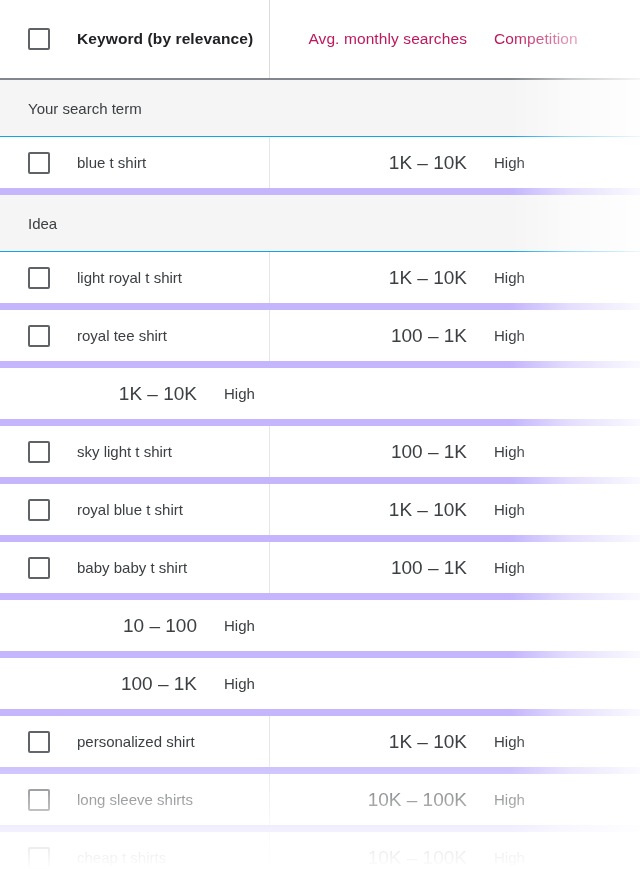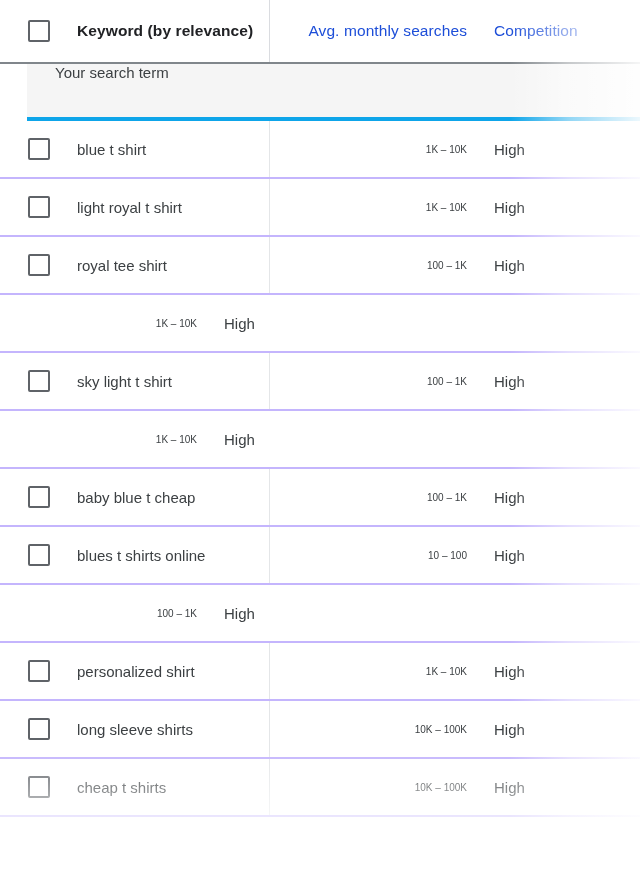--- a/index.html
+++ b/index.html
@@ -19,21 +19,21 @@
     width: 640px;
     height: 869px;
     background: #ffffff;
     box-sizing: border-box;
     overflow: hidden;
   }
 
   
   .kw-header {
     position: relative;
-    height: 64px;
+    height: 80px;
     background: #ffffff;
     border-bottom: 2px solid #80868b;
     box-sizing: border-box;
     display: flex;
     align-items: center;
   }
 
   .col-keyword {
     position: relative;
     width: 270px;
@@ -71,21 +71,21 @@
     bottom: 0;
     width: 1px;
     background: #e4e6e8;
   }
   .vdiv.a { left: 269px; }
 
   .kw-header .vdiv { background: #dadce0; }
 
   .hdr-label {
     font-size: 15.5px;
-    color: #1d4ed8;
+    color: #be185d;
     letter-spacing: 0.1px;
     white-space: nowrap;
   }
   .hdr-label.primary {
     color: #202124;
     font-weight: bold;
   }
 
   
   .cb-wrap {
@@ -102,51 +102,51 @@
     border: 2px solid #5f6368;
     border-radius: 2px;
     background: #ffffff;
   }
 
   
   .section-row {
     position: relative;
     height: 57px;
     background: #f5f5f5;
-    border-bottom: 4px solid #0ea5e9;
-    display: flex;
-    box-sizing: border-box;
-    margin-left: 27px;
+    border-bottom: 1px solid #0ea5e9;
+    display: flex;
+    align-items: center;
+    box-sizing: border-box;
   }
   .section-label {
     margin-left: 28px;
     font-size: 15px;
     color: #3c4043;
     white-space: nowrap;
   }
 
   
   .data-row {
     position: relative;
     height: 58px;
     background: #ffffff;
-    border-bottom: 2px solid #c4b5fd;
+    border-bottom: 7px solid #c4b5fd;
     display: flex;
     align-items: center;
     box-sizing: border-box;
   }
 
   .kw-text {
     margin-left: 27px;
     font-size: 15px;
     color: #3c4043;
     white-space: nowrap;
   }
   .searches-text {
-    font-size: 10px;
+    font-size: 19px;
     color: #3c4043;
     white-space: nowrap;
   }
   .competition-text {
     font-size: 15px;
     color: #3c4043;
     white-space: nowrap;
   }
 
   
@@ -213,20 +213,24 @@
           <span class="kw-text">blue t shirt</span>
           <div class="vdiv a"></div>
         </div>
         <div class="col-searches">
           <span class="searches-text">1K – 10K</span>
         </div>
         <div class="col-competition">
           <span class="competition-text">High</span>
         </div>
       </div>
+      <div class="section-row">
+        <span class="section-label">Idea</span>
+        <div class="vdiv a" style="background:transparent"></div>
+      </div>
       <div class="data-row">
         <div class="col-keyword">
           <div class="cb-wrap">
             <div class="cb"></div>
           </div>
           <span class="kw-text">light royal t shirt</span>
           <div class="vdiv a"></div>
         </div>
         <div class="col-searches">
           <span class="searches-text">1K – 10K</span>
@@ -267,50 +271,50 @@
           <div class="vdiv a"></div>
         </div>
         <div class="col-searches">
           <span class="searches-text">100 – 1K</span>
         </div>
         <div class="col-competition">
           <span class="competition-text">High</span>
         </div>
       </div>
       <div class="data-row">
-        <div class="col-searches">
-          <span class="searches-text">1K – 10K</span>
-        </div>
-        <div class="col-competition">
-          <span class="competition-text">High</span>
-        </div>
-      </div>
-      <div class="data-row">
-        <div class="col-keyword">
-          <div class="cb-wrap">
-            <div class="cb"></div>
-          </div>
-          <span class="kw-text">baby blue t cheap</span>
+        <div class="col-keyword">
+          <div class="cb-wrap">
+            <div class="cb"></div>
+          </div>
+          <span class="kw-text">royal blue t shirt</span>
+          <div class="vdiv a"></div>
+        </div>
+        <div class="col-searches">
+          <span class="searches-text">1K – 10K</span>
+        </div>
+        <div class="col-competition">
+          <span class="competition-text">High</span>
+        </div>
+      </div>
+      <div class="data-row">
+        <div class="col-keyword">
+          <div class="cb-wrap">
+            <div class="cb"></div>
+          </div>
+          <span class="kw-text">baby baby t shirt</span>
           <div class="vdiv a"></div>
         </div>
         <div class="col-searches">
           <span class="searches-text">100 – 1K</span>
         </div>
         <div class="col-competition">
           <span class="competition-text">High</span>
         </div>
       </div>
       <div class="data-row">
-        <div class="col-keyword">
-          <div class="cb-wrap">
-            <div class="cb"></div>
-          </div>
-          <span class="kw-text">blues t shirts online</span>
-          <div class="vdiv a"></div>
-        </div>
         <div class="col-searches">
           <span class="searches-text">10 – 100</span>
         </div>
         <div class="col-competition">
           <span class="competition-text">High</span>
         </div>
       </div>
       <div class="data-row">
         <div class="col-searches">
           <span class="searches-text">100 – 1K</span>

